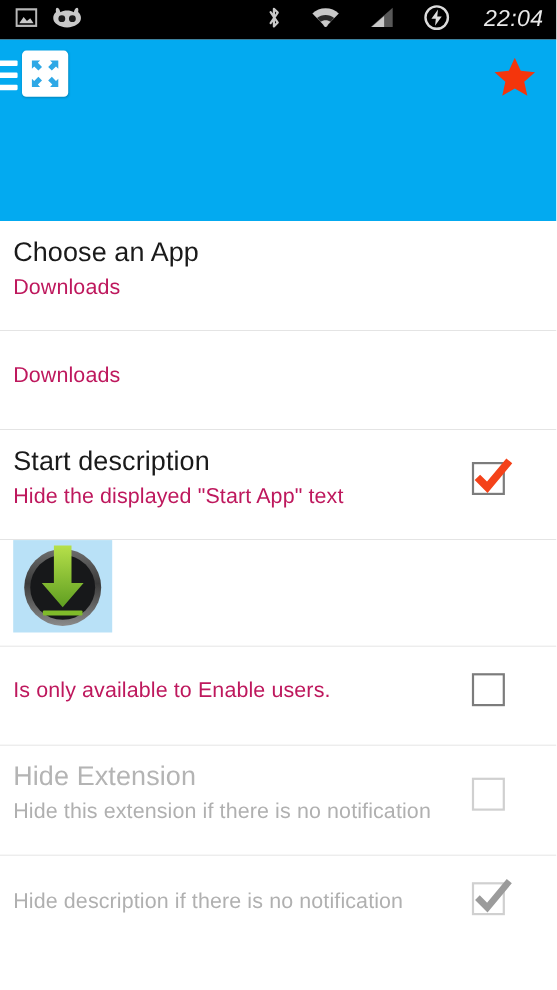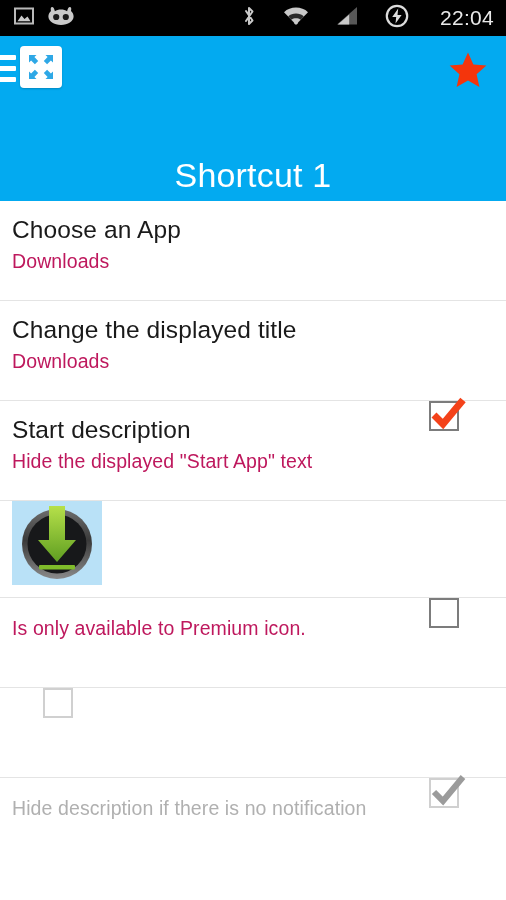--- a/index.html
+++ b/index.html
@@ -35,20 +35,21 @@
   .sb-left {
     display: flex;
     align-items: center;
     gap: 14px;
   }
   .sb-right {
     margin-left: auto;
     display: flex;
     align-items: center;
     gap: 27px;
+    font-style: italic;
   }
   .sb-clock {
     color: #e9e9e9;
     font-size: 21px;
     letter-spacing: 0.3px;
     margin-left: 4px;
     font-family: "Liberation Sans", sans-serif;
   }
   .ico {
     display: block;
@@ -120,21 +121,21 @@
   }
 
   
   .list {
     position: relative;
     background: #ffffff;
   }
   .row {
     position: relative;
     display: flex;
-    align-items: flex-start;
+    align-items: center;
     box-sizing: border-box;
     padding: 0 16px 12px 12px;
     min-height: 90px;
     background: #ffffff;
     border-bottom: 1px solid #e4e4e4;
     cursor: pointer;
   }
   .row.no-border { border-bottom: none; }
   .row-text {
     flex: 1 1 auto;
@@ -277,35 +278,33 @@
         </svg>
       </div>
 
       <div class="star-btn">
         <svg width="40" height="40" viewBox="0 0 40 40">
           <path d="M20 2.4 L25.4 14.4 L38.4 15.6 L28.6 24.3 L31.4 37.1 L20 30.4 L8.6 37.1 L11.4 24.3 L1.6 15.6 L14.6 14.4 Z" fill="#F4350C"></path>
         </svg>
       </div>
     </div>
 
-    <div class="appbar-title">Shortcut 1</div>
   </div>
 
   <div class="list">
 
     <div class="row">
       <div class="row-text">
         <div class="row-title">Choose an App</div>
         <div class="row-summary">Downloads</div>
       </div>
     </div>
 
     <div class="row">
       <div class="row-text">
-        <div class="row-title">Change the displayed title</div>
         <div class="row-summary">Downloads</div>
       </div>
     </div>
 
     <div class="row">
       <div class="row-text">
         <div class="row-title">Start description</div>
         <div class="row-summary">Hide the displayed "Start App" text</div>
       </div>
       <div class="row-widget">
@@ -337,28 +336,32 @@
             <circle cx="40" cy="41" r="29.5" fill="#17181a"></circle>
             <path d="M32 3 L48 3 L48 37 L59 37 L40 59 L21 37 L32 37 Z" fill="url(#garrow)"></path>
             <rect x="22" y="62" width="36" height="4.6" rx="1" fill="#7fbb2a"></rect>
           </svg>
         </div>
       </div>
     </div>
 
     <div class="row">
       <div class="row-text">
-        <div class="row-summary">Is only available to Premium icon.</div>
+        <div class="row-summary">Is only available to Enable users.</div>
       </div>
       <div class="row-widget">
         <div class="cbox"></div>
       </div>
     </div>
 
     <div class="row disabled">
+      <div class="row-text">
+        <div class="row-title">Hide Extension</div>
+        <div class="row-summary">Hide this extension if there is no notification</div>
+      </div>
       <div class="row-widget">
         <div class="cbox light"></div>
       </div>
     </div>
 
     <div class="row disabled no-border">
       <div class="row-text">
         <div class="row-summary">Hide description if there is no notification</div>
       </div>
       <div class="row-widget">

